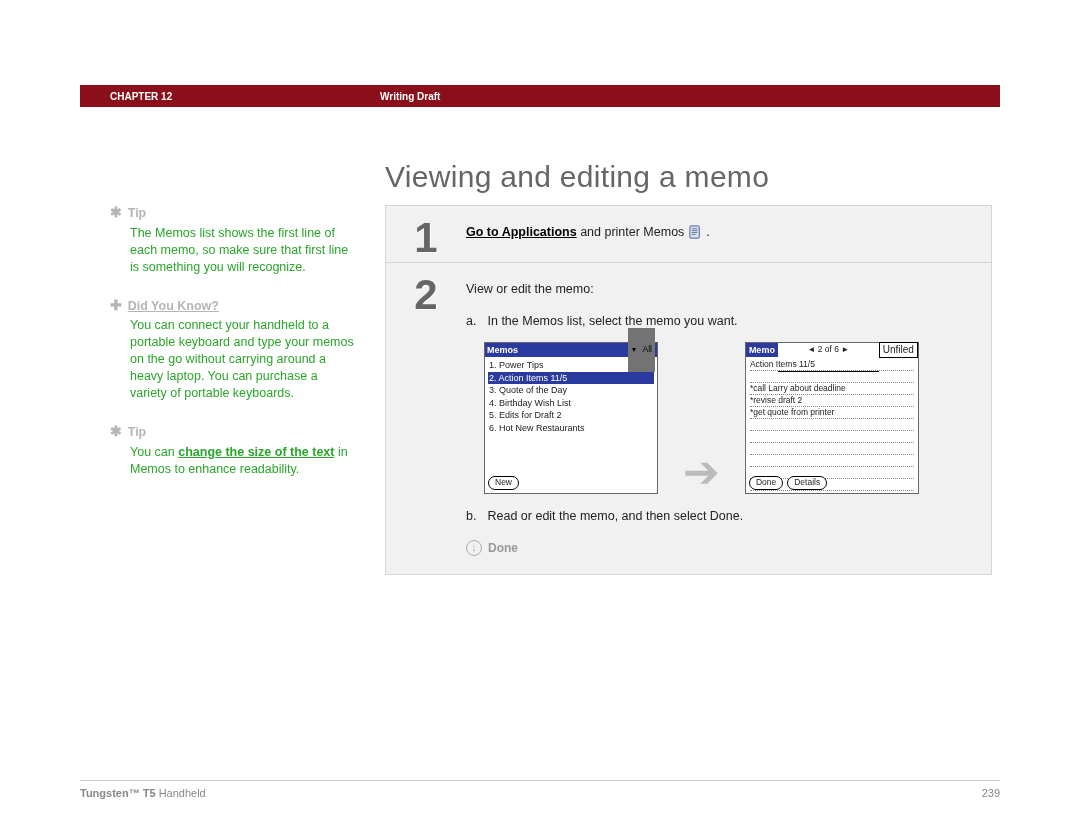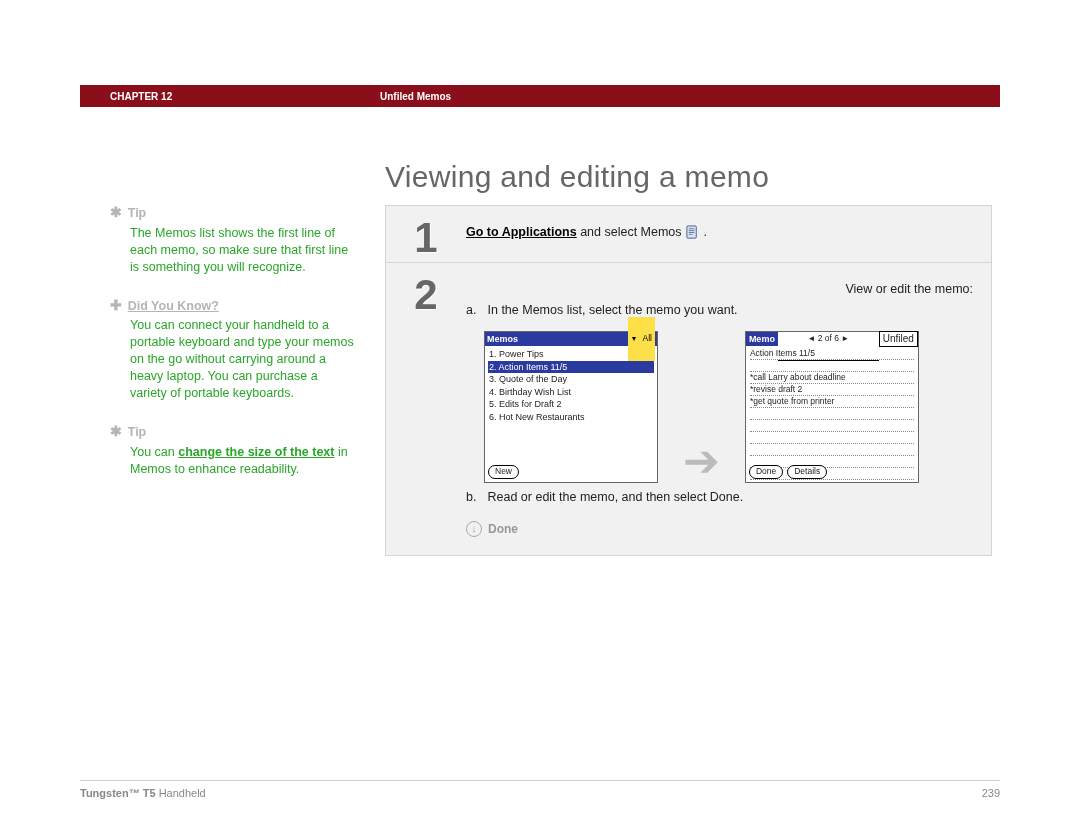--- a/index.html
+++ b/index.html
@@ -100,32 +100,32 @@
     text-align: center;
     padding-top: 8px;
     text-shadow: 1px 1px 0 #fff;
   }
   .step-content {
     flex: 1;
     padding: 18px 18px 18px 0;
     font-size: 12.5px;
     line-height: 1.4;
   }
-  .step-content .line1 { margin-bottom: 2px; text-align: right; }
+  .step-content .line1 { margin-bottom: 2px; }
   .step-content .linkish {
     font-weight: bold;
     text-decoration: underline;
     color: #000;
   }
   .memos-icon {
     display: inline-block;
     width: 15px; height: 15px;
     vertical-align: middle;
   }
-  .substep { margin-top: 3px; }
+  .substep { margin-top: 14px; }
   .substep-label { display: inline-block; width: 18px; vertical-align: top;}
   .screens {
     display: flex;
     align-items: flex-end;
     justify-content: flex-start;
     gap: 25px;
     margin: 12px 0 6px 18px;
   }
   .palm-screen {
     width: 172px;
@@ -141,21 +141,21 @@
     background: #2b3a9e;
     color: #fff;
     display: flex;
     align-items: center;
     justify-content: space-between;
     padding: 0 2px;
     font-size: 9px;
     font-weight: bold;
   }
   .palm-titlebar .drop {
-    background: #fde047;
+    background: #737373;
     color: #000;
     font-weight: normal;
     padding: 16px 3px;
     font-size: 8.5px;
     display: flex;
     align-items: center;
     gap: 5px;
   }
   .palm-list {
     padding: 2px 3px;
@@ -256,21 +256,21 @@
   }
   .footer .product b { color: #888; font-weight: bold; }
   .tri { font-size: 7px; }
   .nav-arrow { font-size: 8px; }
 </style>
 </head>
 <body>
 
 <div class="header-bar">
   <div class="header-left">CHAPTER 12</div>
-  <div class="header-center">Unfiled Memos</div>
+  <div class="header-center">Writing Draft</div>
 </div>
 
 <div class="page-title">Viewing and editing a memo</div>
 
 <div class="sidebar">
   <div class="tip-block">
     <div class="tip-header">
       <span class="tip-icon">✱</span>
       <span>Tip</span>
     </div>
@@ -293,21 +293,21 @@
     <div class="tip-body">
       <span>You can </span><a href="#">change the size of the text</a><span> in Memos to enhance readability.</span>
     </div>
   </div>
 </div>
 
 <div class="steps-panel">
   <div class="step-row">
     <div class="step-num">1</div>
     <div class="step-content">
-      <span class="linkish">Go to Applications</span><span> and select Memos </span>
+      <span class="linkish">Go to Applications</span><span> and printer Memos </span>
       <svg class="memos-icon" viewBox="0 0 16 16">
         <rect x="2" y="1" width="10" height="13" rx="1" fill="#d8e4f2" stroke="#4a5a8a" stroke-width="1"></rect>
         <line x1="4" y1="4" x2="10" y2="4" stroke="#4a5a8a" stroke-width="0.8"></line>
         <line x1="4" y1="6" x2="10" y2="6" stroke="#4a5a8a" stroke-width="0.8"></line>
         <line x1="4" y1="8" x2="10" y2="8" stroke="#4a5a8a" stroke-width="0.8"></line>
         <line x1="4" y1="10" x2="8" y2="10" stroke="#4a5a8a" stroke-width="0.8"></line>
       </svg>
       <span>.</span>
     </div>
   </div>

